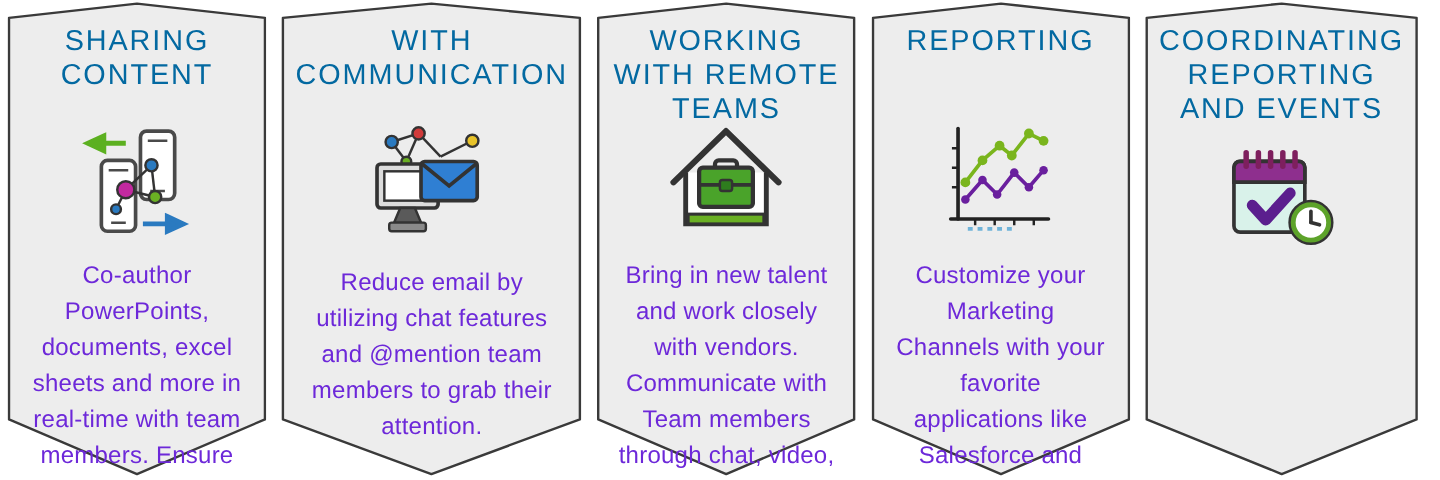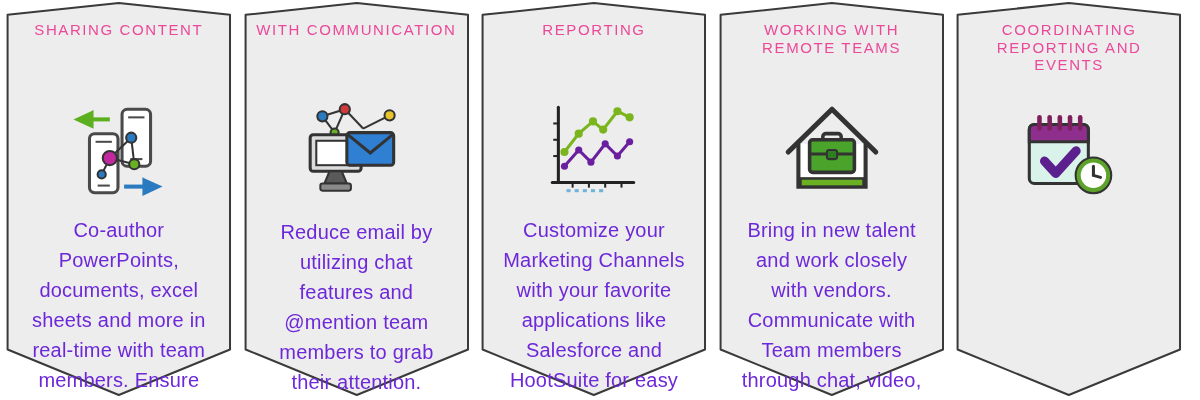--- a/index.html
+++ b/index.html
@@ -45,25 +45,25 @@
     box-sizing: border-box;
     padding: 20px 12px 0 12px;
     display: flex;
     flex-direction: column;
     align-items: center;
     text-align: center;
   }
   .card-title {
     margin: 0;
     min-height: 74px;
-    font-size: 15px;
+    font-size: 24px;
     font-weight: 500;
     letter-spacing: 1.6px;
     line-height: 1.17;
-    color: #ec4899;
+    color: #0369a1;
     display: block;
     width: 100%;
   }
   .card-icon {
     height: 118px;
     display: flex;
     align-items: center;
     justify-content: center;
     margin: 2px 0 6px 0;
   }
@@ -152,20 +152,41 @@
       </div>
       <p class="card-desc">Reduce email by utilizing chat features and @mention team members to grab their attention.</p>
     </div>
   </div>
 
   <div class="card">
     <svg class="card-bg" viewBox="0 0 100 100" preserveAspectRatio="none" aria-hidden="true">
       <polygon points="0.7,3.5 50,0.5 99.3,3.5 99.3,88 50,99.5 0.7,88"></polygon>
     </svg>
     <div class="card-content">
+      <h2 class="card-title">WORKING WITH REMOTE TEAMS</h2>
+      <div class="card-icon" aria-label="home-office-briefcase-icon">
+        <svg viewBox="0 0 110 110" aria-hidden="true">
+          <path d="M22,46 L22,88 L88,88 L88,46" fill="#ffffff" stroke="#333333" stroke-width="4"></path>
+          <path d="M12,54 L55,12 L98,54" fill="none" stroke="#333333" stroke-width="5" stroke-linejoin="round" stroke-linecap="round"></path>
+          <rect x="24" y="80" width="62" height="8" fill="#6ab023" stroke="#333333" stroke-width="2.5"></rect>
+          <rect x="46" y="36" width="18" height="12" rx="3" fill="none" stroke="#333333" stroke-width="3.5"></rect>
+          <rect x="33" y="42" width="44" height="32" rx="3" fill="#4aa32a" stroke="#333333" stroke-width="3.5"></rect>
+          <line x1="33" y1="56" x2="77" y2="56" stroke="#333333" stroke-width="3"></line>
+          <rect x="50" y="52" width="10" height="9" rx="2" fill="#2e7d1e" stroke="#333333" stroke-width="2"></rect>
+        </svg>
+      </div>
+      <p class="card-desc">Bring in new talent and work closely with vendors. Communicate with Team members through chat, video, calls and meetings. Auto save documents and edit them together in real-time.</p>
+    </div>
+  </div>
+
+  <div class="card">
+    <svg class="card-bg" viewBox="0 0 100 100" preserveAspectRatio="none" aria-hidden="true">
+      <polygon points="0.7,3.5 50,0.5 99.3,3.5 99.3,88 50,99.5 0.7,88"></polygon>
+    </svg>
+    <div class="card-content">
       <h2 class="card-title">REPORTING</h2>
       <div class="card-icon" aria-label="line-chart-icon">
         <svg viewBox="0 0 110 110" aria-hidden="true">
           <g stroke="#222222" stroke-width="3" fill="none" stroke-linecap="round">
             <line x1="20" y1="10" x2="20" y2="84"></line>
             <line x1="14" y1="84" x2="94" y2="84"></line>
           </g>
           <g stroke="#222222" stroke-width="2">
             <line x1="15" y1="26" x2="20" y2="26"></line>
             <line x1="15" y1="42" x2="20" y2="42"></line>
@@ -204,41 +225,20 @@
       </div>
       <p class="card-desc">Customize your Marketing Channels with your favorite applications like Salesforce and HootSuite for easy reporting and project tracking.</p>
     </div>
   </div>
 
   <div class="card">
     <svg class="card-bg" viewBox="0 0 100 100" preserveAspectRatio="none" aria-hidden="true">
       <polygon points="0.7,3.5 50,0.5 99.3,3.5 99.3,88 50,99.5 0.7,88"></polygon>
     </svg>
     <div class="card-content">
-      <h2 class="card-title">WORKING WITH REMOTE TEAMS</h2>
-      <div class="card-icon" aria-label="home-office-briefcase-icon">
-        <svg viewBox="0 0 110 110" aria-hidden="true">
-          <path d="M22,46 L22,88 L88,88 L88,46" fill="#ffffff" stroke="#333333" stroke-width="4"></path>
-          <path d="M12,54 L55,12 L98,54" fill="none" stroke="#333333" stroke-width="5" stroke-linejoin="round" stroke-linecap="round"></path>
-          <rect x="24" y="80" width="62" height="8" fill="#6ab023" stroke="#333333" stroke-width="2.5"></rect>
-          <rect x="46" y="36" width="18" height="12" rx="3" fill="none" stroke="#333333" stroke-width="3.5"></rect>
-          <rect x="33" y="42" width="44" height="32" rx="3" fill="#4aa32a" stroke="#333333" stroke-width="3.5"></rect>
-          <line x1="33" y1="56" x2="77" y2="56" stroke="#333333" stroke-width="3"></line>
-          <rect x="50" y="52" width="10" height="9" rx="2" fill="#2e7d1e" stroke="#333333" stroke-width="2"></rect>
-        </svg>
-      </div>
-      <p class="card-desc">Bring in new talent and work closely with vendors. Communicate with Team members through chat, video, calls and meetings. Auto save documents and edit them together in real-time.</p>
-    </div>
-  </div>
-
-  <div class="card">
-    <svg class="card-bg" viewBox="0 0 100 100" preserveAspectRatio="none" aria-hidden="true">
-      <polygon points="0.7,3.5 50,0.5 99.3,3.5 99.3,88 50,99.5 0.7,88"></polygon>
-    </svg>
-    <div class="card-content">
       <h2 class="card-title">COORDINATING REPORTING AND EVENTS</h2>
       <div class="card-icon" aria-label="calendar-check-clock-icon">
         <svg viewBox="0 0 110 110" aria-hidden="true">
           <rect x="16" y="24" width="58" height="58" rx="5" fill="#d9f2ea" stroke="#333333" stroke-width="3"></rect>
           <path d="M16,41 L74,41 L74,29 a5,5 0 0 0 -5,-5 L21,24 a5,5 0 0 0 -5,5 Z" fill="#8e2f8e" stroke="#333333" stroke-width="3"></path>
           <g stroke="#7e1f5e" stroke-width="4.5" stroke-linecap="round">
             <line x1="26" y1="17" x2="26" y2="28"></line>
             <line x1="36" y1="17" x2="36" y2="28"></line>
             <line x1="46" y1="17" x2="46" y2="28"></line>
             <line x1="56" y1="17" x2="56" y2="28"></line>

